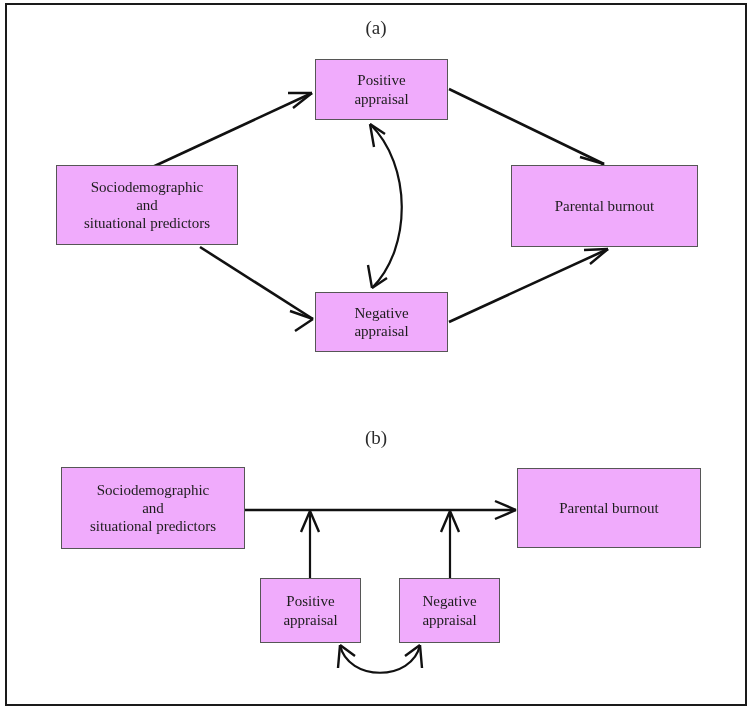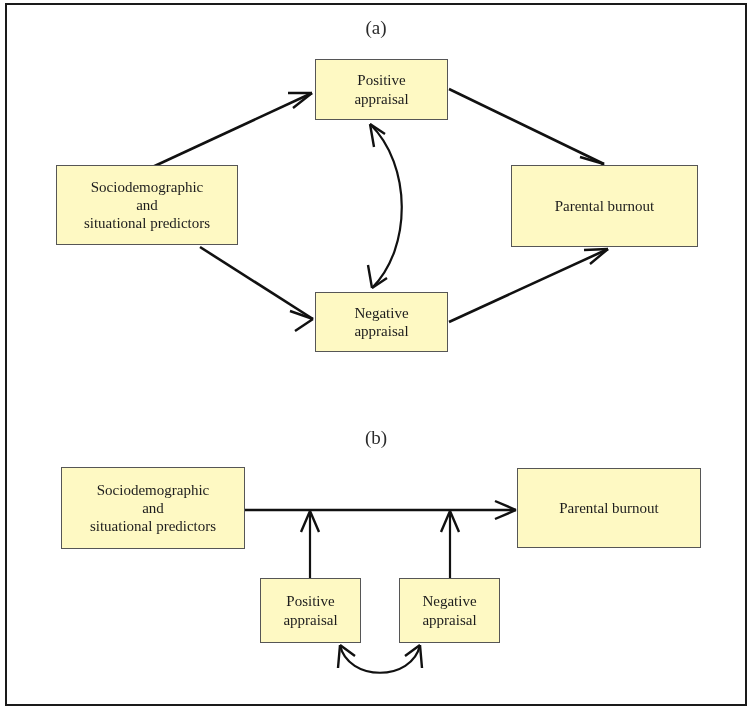--- a/index.html
+++ b/index.html
@@ -33,21 +33,21 @@
     font-size: 19px;
     color: #2a2a2a;
     text-align: center;
     width: 80px;
     line-height: 1;
   }
   .node-box {
     position: absolute;
     box-sizing: border-box;
     border: 1.4px solid #565656;
-    background: #fef9c3;
+    background: #f0abfc;
     display: flex;
     align-items: center;
     justify-content: center;
     text-align: center;
     color: #1d1d1d;
     font-size: 15px;
     line-height: 1.22;
     padding: 2px 4px;
     z-index: 3;
   }

